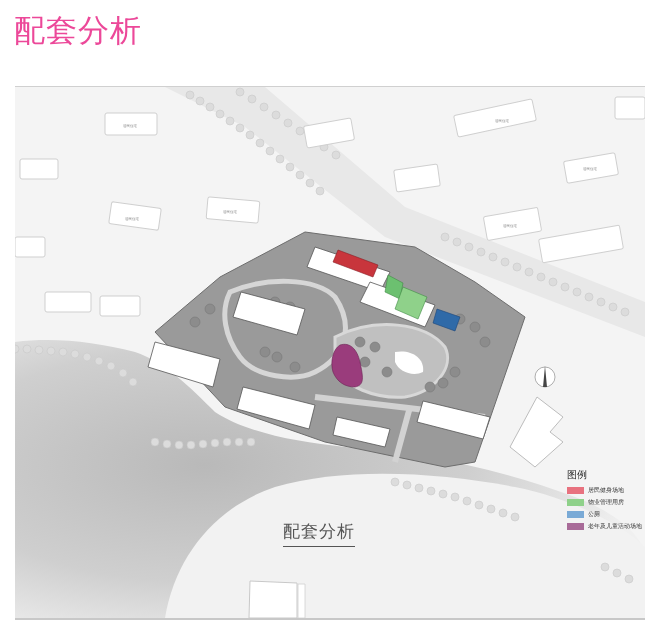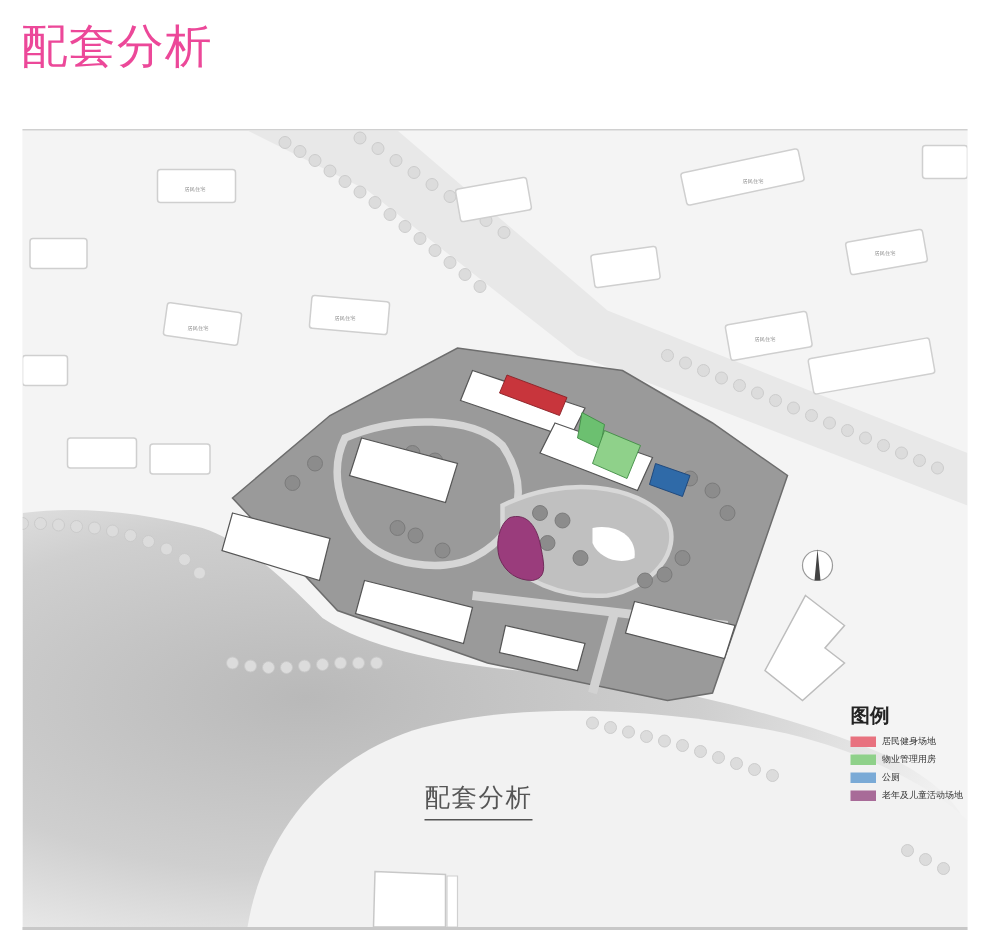--- a/index.html
+++ b/index.html
@@ -3,21 +3,21 @@
 <meta charset="utf-8">
 <style>
   html, body { margin:0; padding:0; }
   body { width:666px; height:630px; background:#ffffff; position:relative; overflow:hidden;
          font-family:"DejaVu Sans", sans-serif; }
   .page-title { position:absolute; left:14px; top:10px; font-size:31px; color:#ec4899; letter-spacing:1px; }
   .map { position:absolute; left:15px; top:86px; width:630px; height:531px; background:#f3f3f3;
          border-top:1px solid #d0d0d0; border-bottom:2px solid #c8c8c8; overflow:hidden; }
   .map svg { position:absolute; left:0; top:0; }
   .legend { position:absolute; left:567px; top:468px; width:80px; font-size:6px; color:#333; }
-  .legend-title { font-size:13px; font-weight:bold; margin-bottom:3px; color:#222; }
+  .legend-title { font-size:10px; font-weight:normal; margin-bottom:3px; color:#222; }
   .legend-item { display:flex; align-items:center; height:11px; margin-bottom:1px; }
   .swatch { width:17px; height:7px; margin-right:4px; flex:0 0 auto; }
   .caption { position:absolute; left:283px; top:520px; font-size:17px; color:#555;
              padding-bottom:3px; border-bottom:1.5px solid #555; letter-spacing:1px; }
 </style>
 </head>
 <body>
 
 <div class="page-title">配套分析</div>
 

